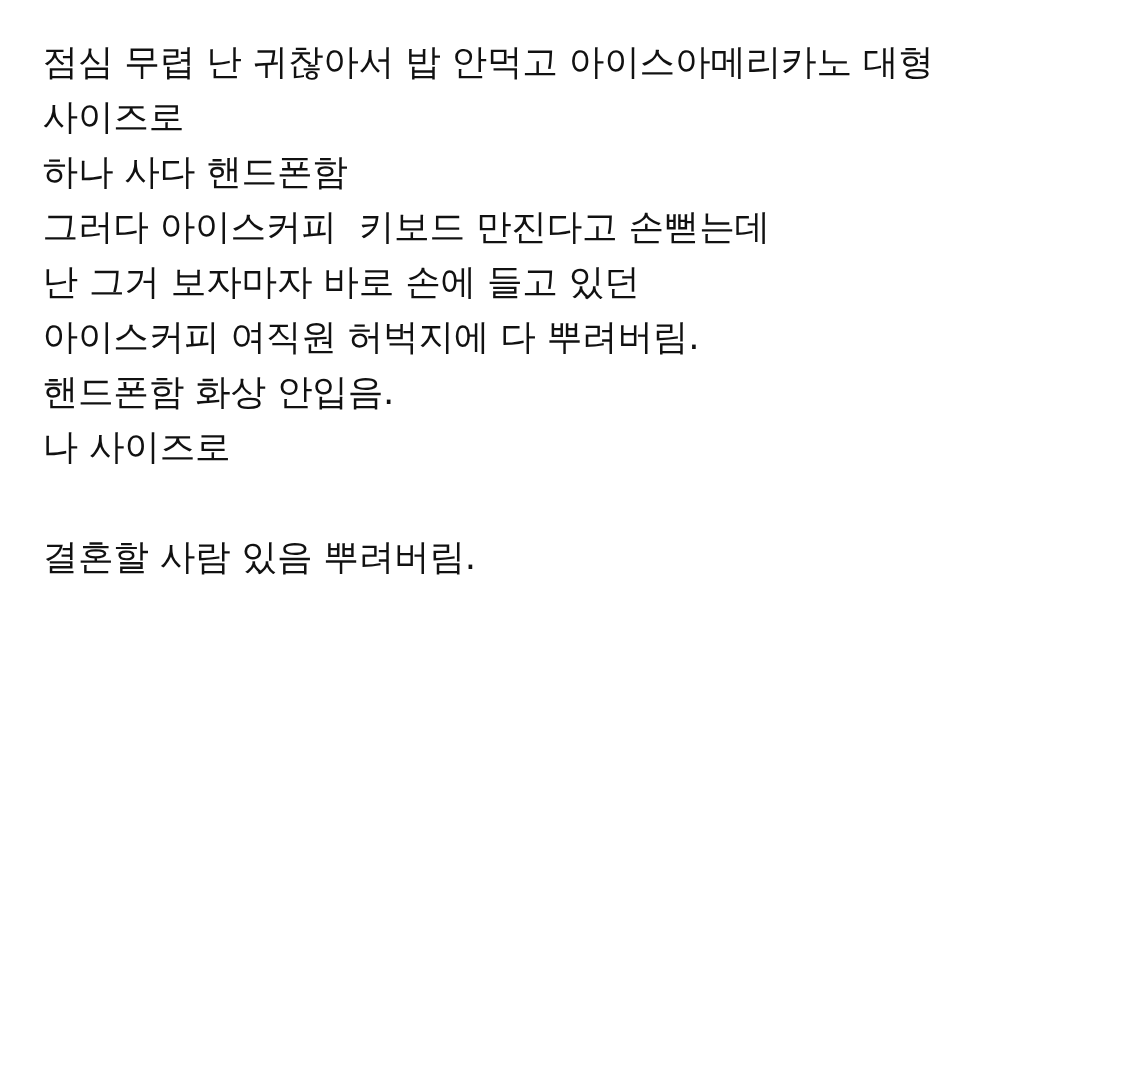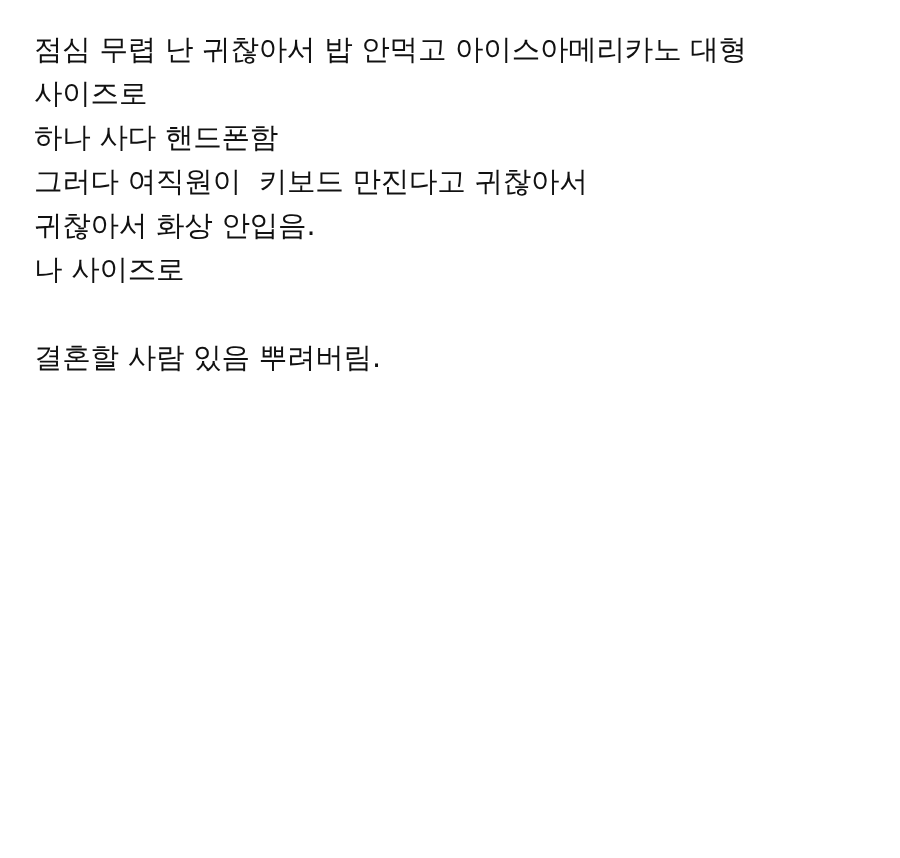--- a/index.html
+++ b/index.html
@@ -36,19 +36,21 @@
     height: 1.545em;
   }
 </style>
 </head>
 <body>
 
 <div class="page">
   <div class="text-body">
     <p class="para">점심 무렵 난 귀찮아서 밥 안먹고 아이스아메리카노 대형 사이즈로</p>
     <p class="para">하나 사다 핸드폰함</p>
-    <p class="para">그러다 여직원이  키보드 만진다고 귀찮아서</p>
-    <p class="para">귀찮아서 화상 안입음.</p>
+    <p class="para">그러다 아이스커피  키보드 만진다고 손뻗는데</p>
+    <p class="para">난 그거 보자마자 바로 손에 들고 있던</p>
+    <p class="para">아이스커피 여직원 허벅지에 다 뿌려버림.</p>
+    <p class="para">핸드폰함 화상 안입음.</p>
     <p class="para">나 사이즈로</p>
     <p class="para blank"></p>
     <p class="para">결혼할 사람 있음 뿌려버림.</p>
   </div>
 </div>
 
 </body></html>

